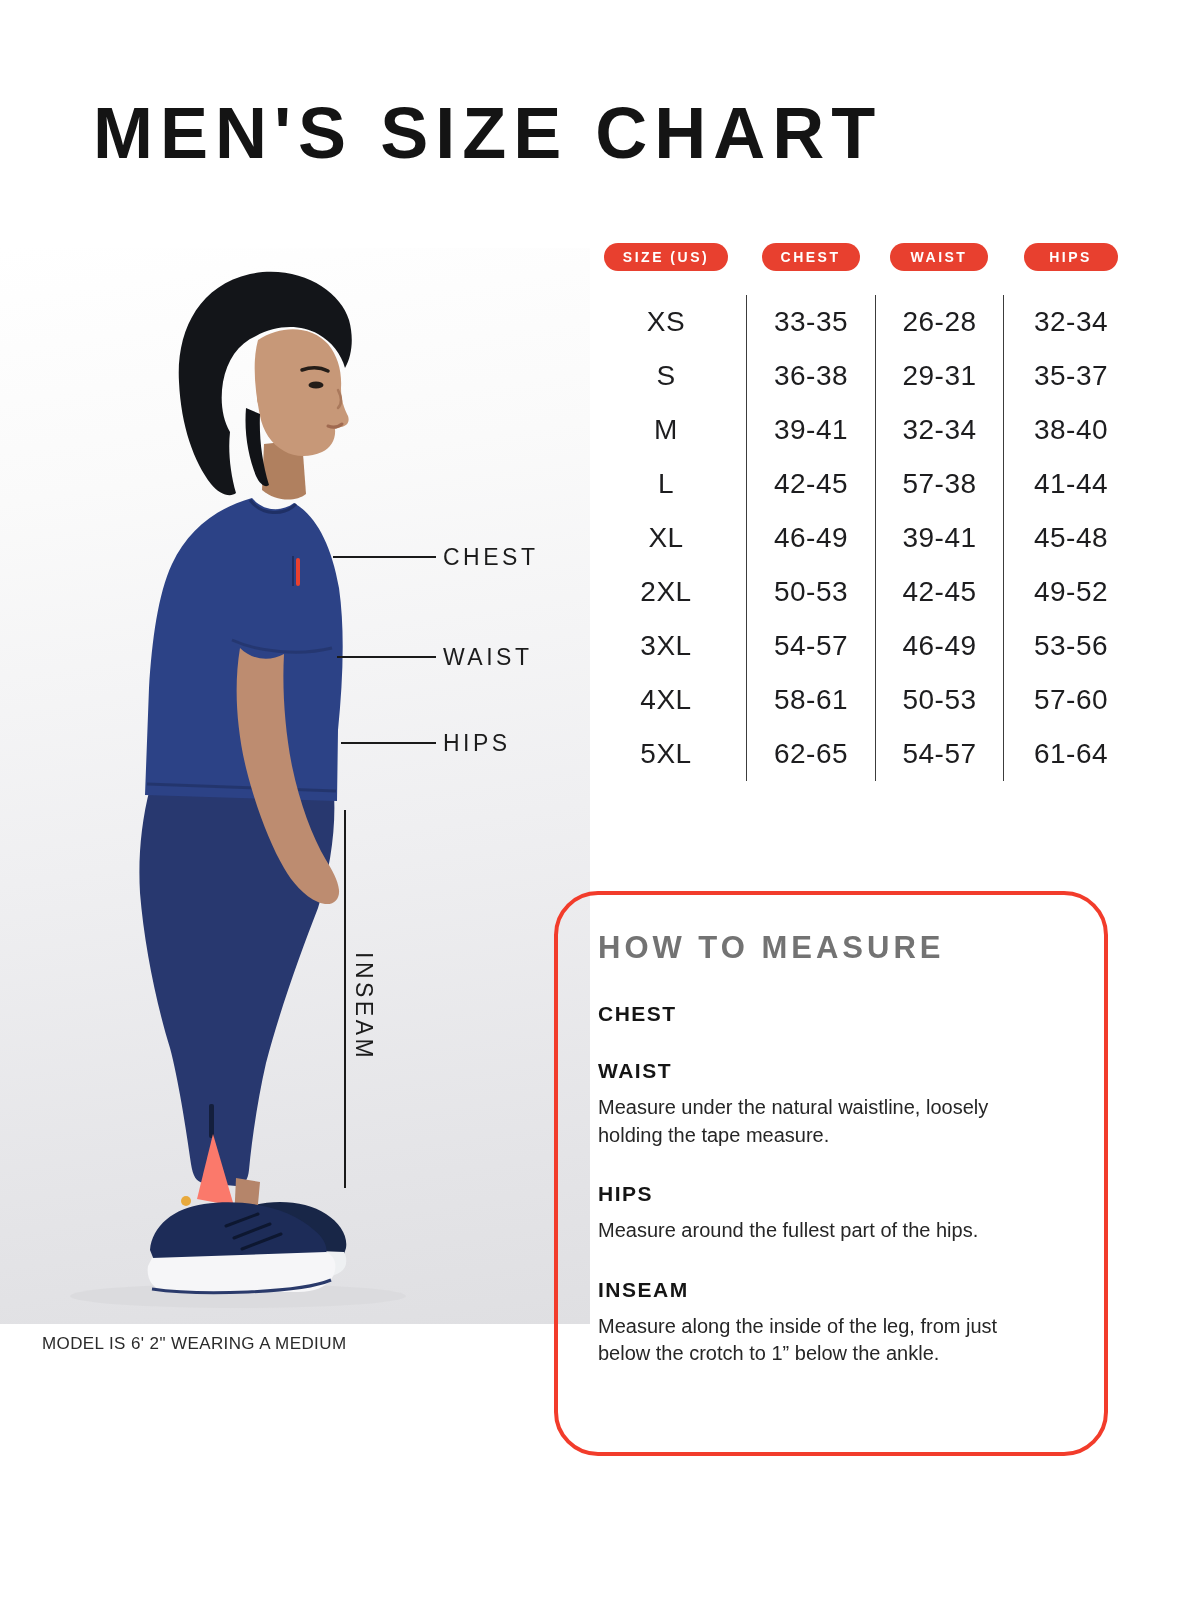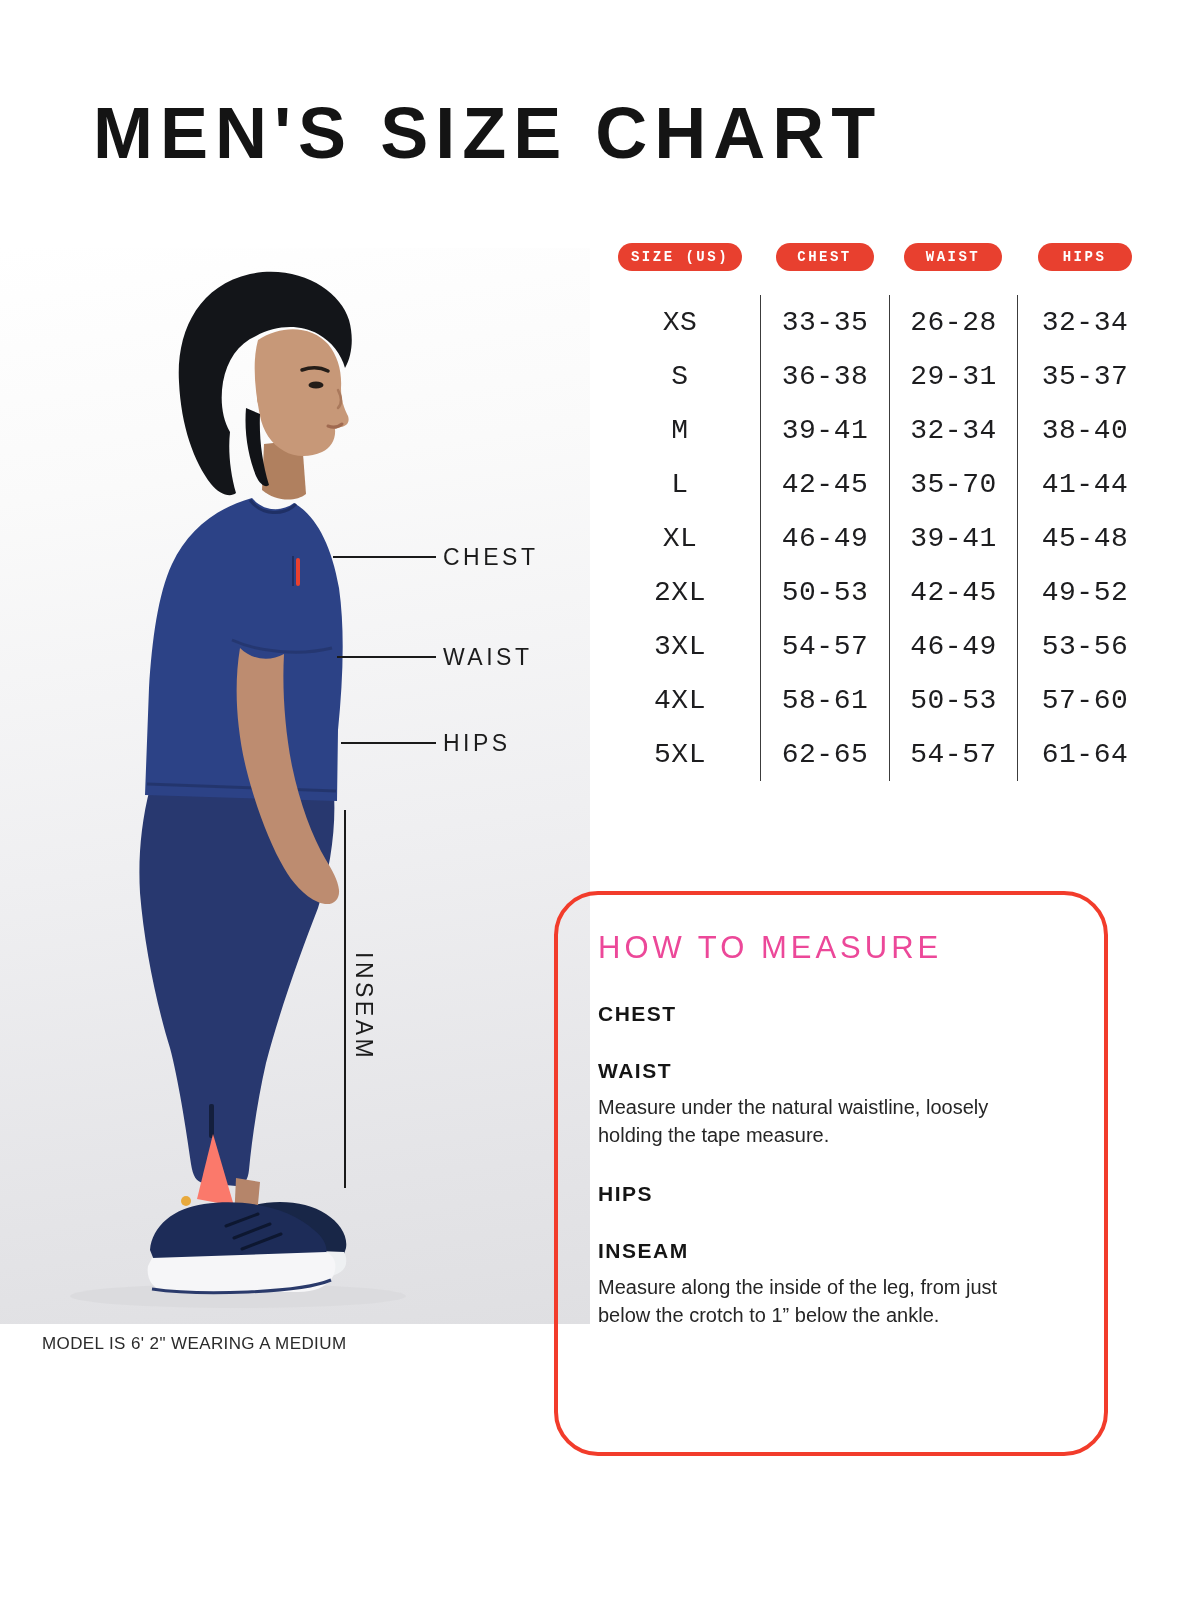--- a/index.html
+++ b/index.html
@@ -39,21 +39,21 @@
   .lbl-hips  { left:443px; top:732px; }
   .line-inseam{ left:344px; top:810px; height:378px; }
   .lbl-inseam { left:352px; top:952px; }
 
   .caption{
     position:absolute; left:42px; top:1334px;
     font-size:17px; letter-spacing:0.4px; color:#2b2b2b; white-space:nowrap;
   }
 
   
-  .size-table{ position:absolute; left:600px; top:243px; width:552px;font-family:Liberation Mono, monospace; }
+  .size-table{ position:absolute; left:586px; top:243px; width:552px; }
   .thead, .trow{
     display:grid; grid-template-columns:160px 129px 128px 135px; align-items:center;
   }
   .thead{ height:28px; }
   .hcell{ display:flex; justify-content:center; }
   .pill{
     display:inline-block; padding:7px 0; min-width:94px; text-align:center;
     border-radius:15px; color:#ffffff; font-size:14px; font-weight:bold;
     letter-spacing:2.5px; line-height:1;
   }
@@ -67,21 +67,21 @@
   }
   .tcell.sep{ border-left:1.5px solid #3c3c3c; }
 
   
   .measure-box{
     position:absolute; left:554px; top:891px; width:554px; height:565px;
     border:4px solid #f23c2b; border-radius:44px; background:transparent;
     padding:35px 40px 0 40px;
   }
   .measure-title{
-    font-size:31px; font-weight:normal; letter-spacing:4px; color:#ec4899;
+    font-size:31px; font-weight:bold; letter-spacing:4px; color:#737373;
     margin-bottom:36px; white-space:nowrap;
   }
   .measure-section{ margin-bottom:33px; }
   .measure-heading{
     font-size:21px; font-weight:bold; letter-spacing:1.5px; color:#151515;
     margin-bottom:11px;
   }
   .measure-body{
     font-size:20px; line-height:1.38; color:#262626; max-width:456px;
   }
@@ -183,21 +183,21 @@
         </div>
         <div class="trow">
           <div class="tcell">M</div>
           <div class="tcell sep">39-41</div>
           <div class="tcell sep">32-34</div>
           <div class="tcell sep">38-40</div>
         </div>
         <div class="trow">
           <div class="tcell">L</div>
           <div class="tcell sep">42-45</div>
-          <div class="tcell sep">35-70</div>
+          <div class="tcell sep">57-38</div>
           <div class="tcell sep">41-44</div>
         </div>
         <div class="trow">
           <div class="tcell">XL</div>
           <div class="tcell sep">46-49</div>
           <div class="tcell sep">39-41</div>
           <div class="tcell sep">45-48</div>
         </div>
         <div class="trow">
           <div class="tcell">2XL</div>
@@ -231,20 +231,21 @@
 
     <div class="measure-section">
       <div class="measure-heading">CHEST</div>
     </div>
     <div class="measure-section">
       <div class="measure-heading">WAIST</div>
       <div class="measure-body">Measure under the natural waistline, loosely holding the tape measure.</div>
     </div>
     <div class="measure-section">
       <div class="measure-heading">HIPS</div>
+      <div class="measure-body">Measure around the fullest part of the hips.</div>
     </div>
     <div class="measure-section">
       <div class="measure-heading">INSEAM</div>
       <div class="measure-body">Measure along the inside of the leg, from just below the crotch to 1” below the ankle.</div>
     </div>
   </div>
 
 </div>
 
 </body></html>

